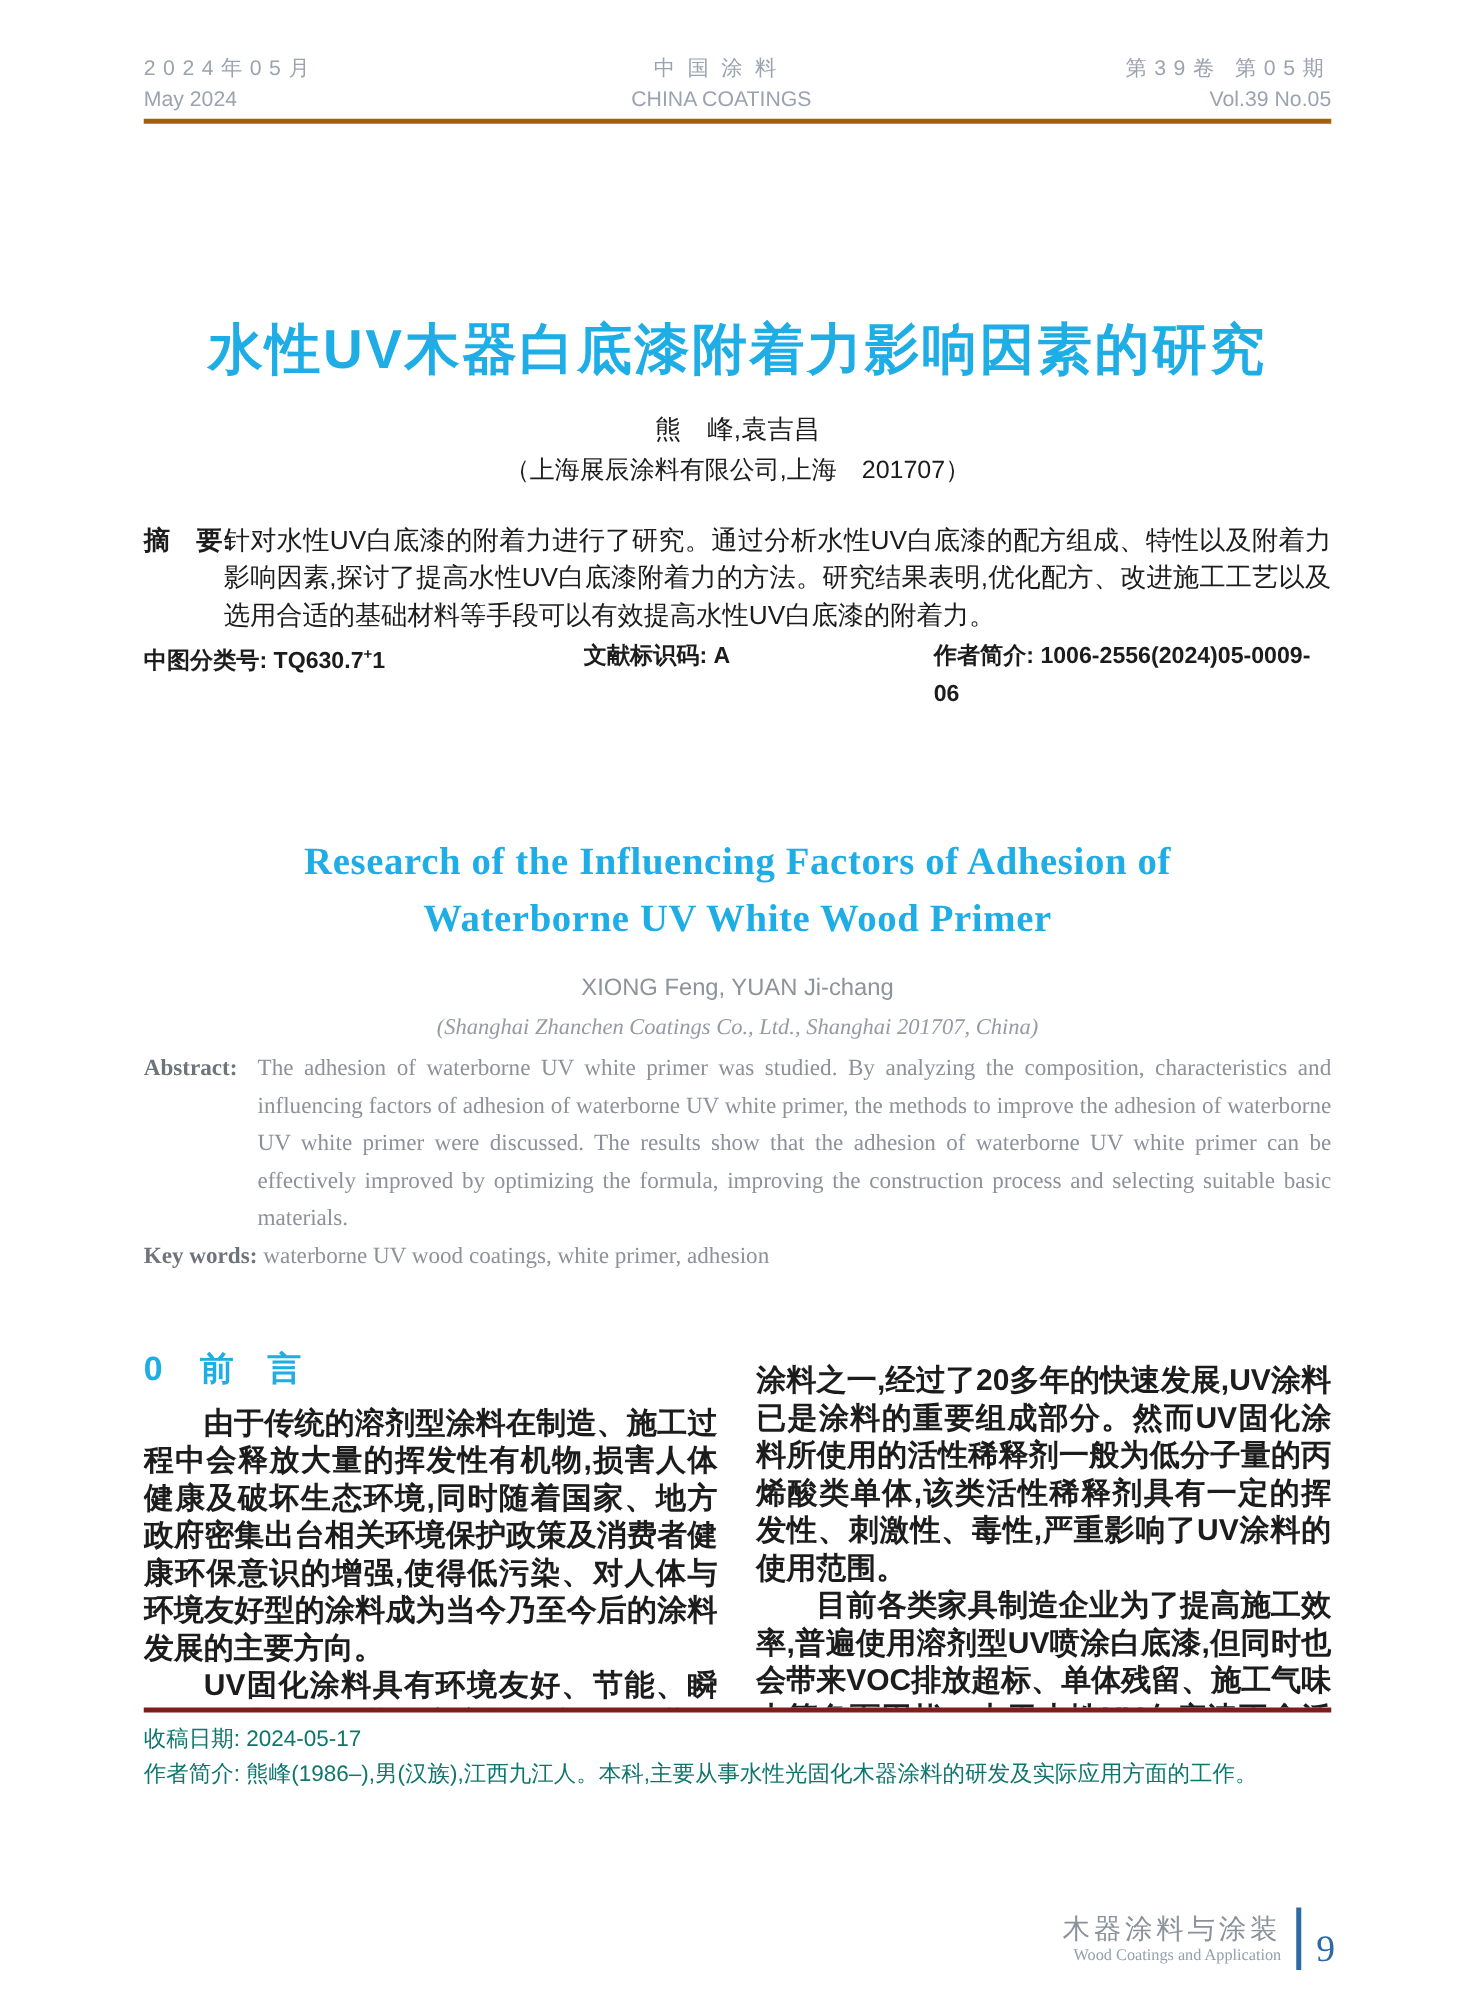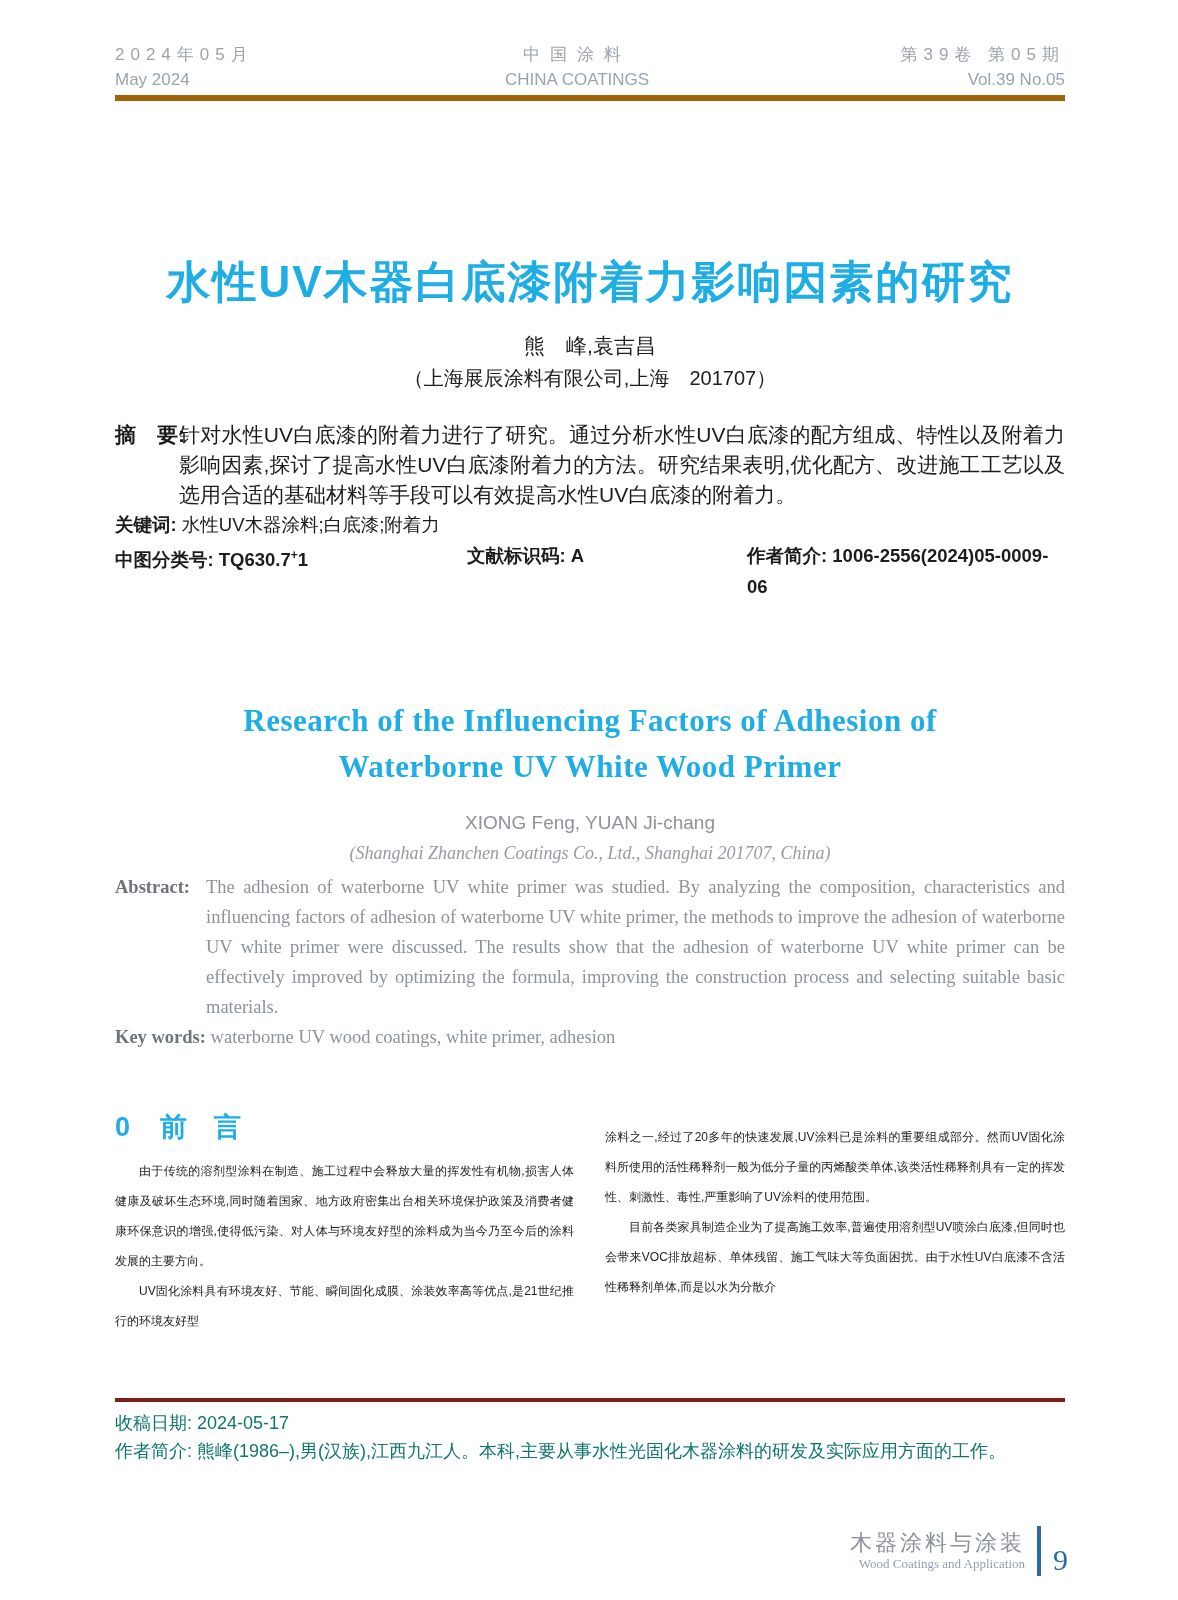--- a/index.html
+++ b/index.html
@@ -18,21 +18,21 @@
 
   
   .run-head {
     display: flex;
     justify-content: space-between;
     align-items: flex-end;
     color: #9aa3af;
     font-size: 17px;
     line-height: 25px;
     padding-bottom: 3px;
-    border-bottom: 6px solid #a16207;
+    border-bottom: 4px solid #a16207;
   }
   .run-head .cell { white-space: nowrap; }
   .run-head .center { text-align: center; }
   .run-head .right { text-align: right; }
   .run-head .cn-row { letter-spacing: 6px; }
   .run-head .center .cn-row { letter-spacing: 10px; }
 
   
   .title-cn {
     margin: 148px 0 0 0;
@@ -149,23 +149,24 @@
   .sec-head {
     margin: 0 0 8px 0;
     color: #1fade5;
     font-size: 27px;
     font-weight: 600;
     line-height: 42px;
   }
   .sec-head .num { margin-right: 30px; }
   .col p {
     margin: 0;
-    font-size: 12px;
+    font-size: 24px;
     line-height: 30px;
     text-align: justify;
+    font-weight: bold;
   }
   .ind { text-indent: 2em; }
   .col-r { padding-top: 16px; }
 
   
   .footnote {
     margin-top: 0;
     border-top: 4px solid #7f1d1d;
     padding-top: 7px;
     font-size: 18px;
@@ -215,24 +216,20 @@
 
   <h1 class="title-cn">水性UV木器白底漆附着力影响因素的研究</h1>
   <div class="authors-cn">熊　峰,袁吉昌</div>
   <div class="affil-cn">（上海展辰涂料有限公司,上海　201707）</div>
 
   <div class="hang-cn">
     <span class="lbl">摘　要:</span>
     <span>针对水性UV白底漆的附着力进行了研究。通过分析水性UV白底漆的配方组成、特性以及附着力影响因素,探讨了提高水性UV白底漆附着力的方法。研究结果表明,优化配方、改进施工工艺以及选用合适的基础材料等手段可以有效提高水性UV白底漆的附着力。</span>
   </div>
 
-  <div class="kw-cn">
-    <span class="lbl">关键词:</span>
-    <span>水性UV木器涂料;白底漆;附着力</span>
-  </div>
 
   <div class="meta-row">
     <div>
       <span class="lbl">中图分类号:</span>
       <span class="val">TQ630.7</span><sup class="val">+</sup><span class="val">1</span>
     </div>
     <div>
       <span class="lbl">文献标识码:</span>
       <span class="val">A</span>
     </div>

